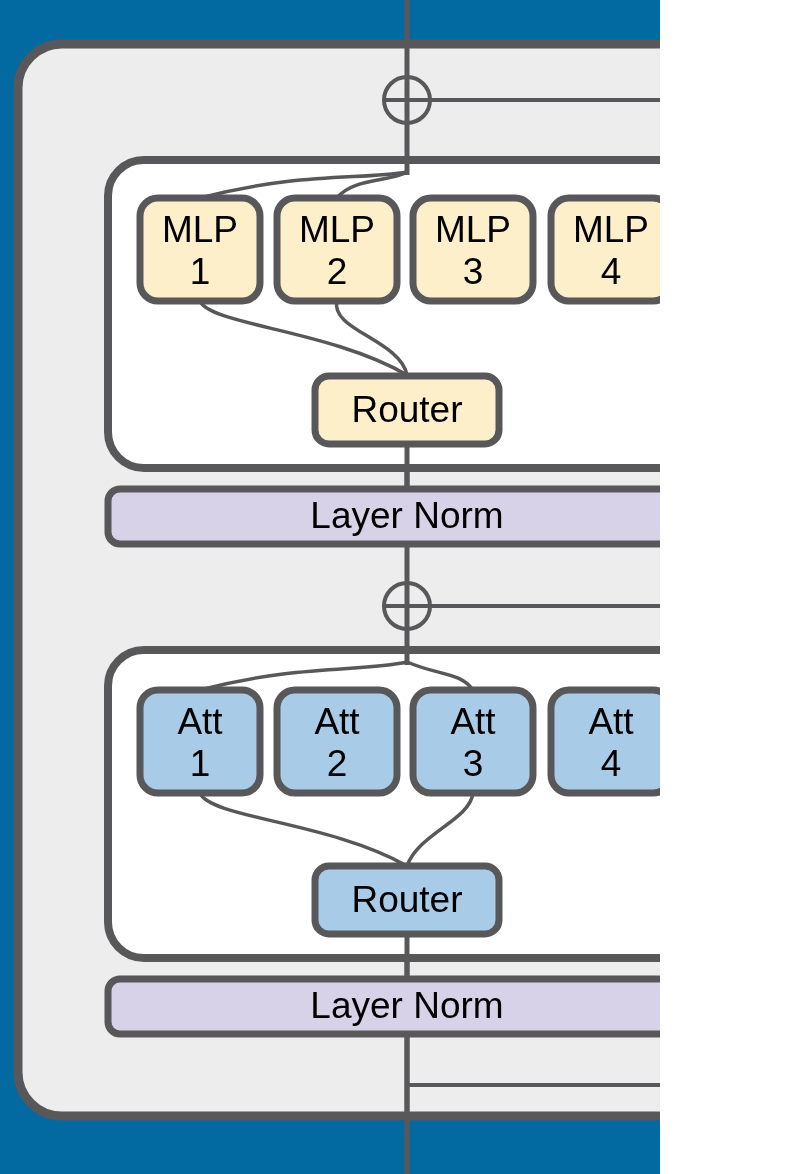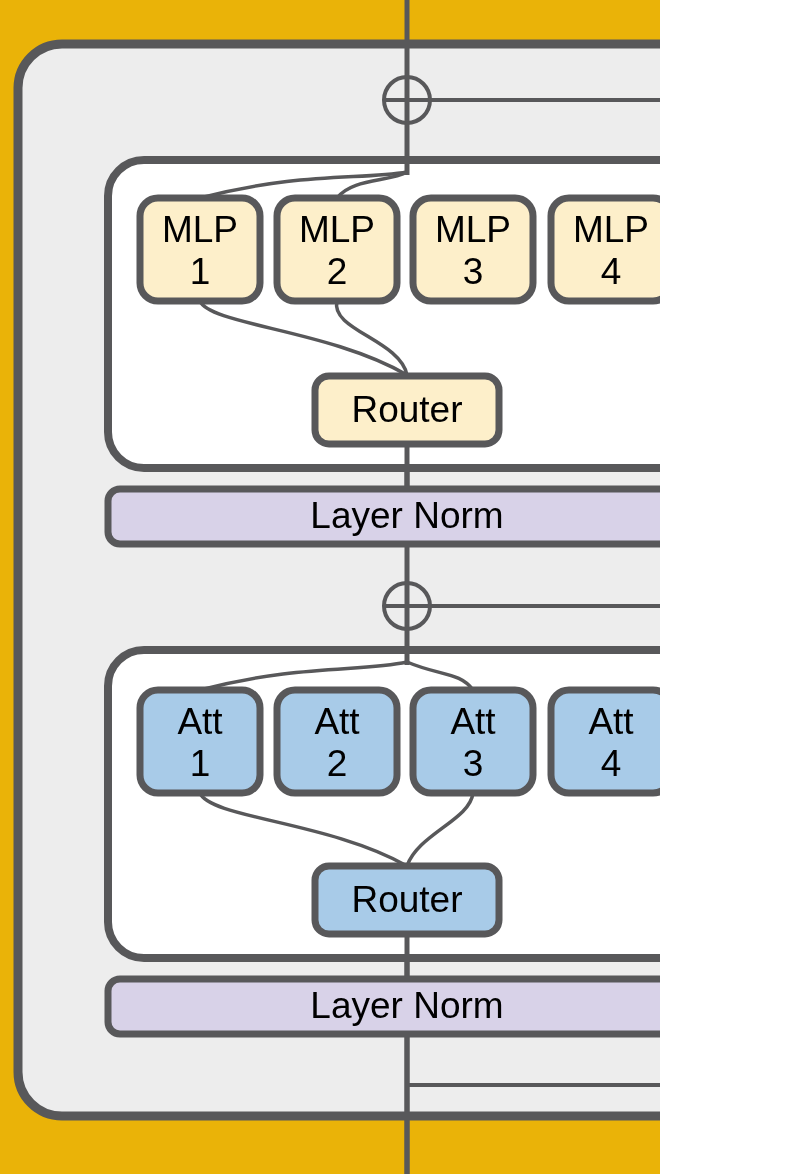--- a/index.html
+++ b/index.html
@@ -8,21 +8,21 @@
     background: #ffffff;
   }
   body {
     font-family: "Liberation Sans", sans-serif;
   }
   #stage {
     position: relative;
     width: 660px;
     height: 1174px;
     overflow: hidden;
-    background: #eab308;
+    background: #0369a1;
   }
   #diagram-svg {
     position: absolute;
     left: 0;
     top: 0;
     width: 810px;
     height: 1174px;
   }
   .blk-text {
     font-family: "Liberation Sans", sans-serif;

